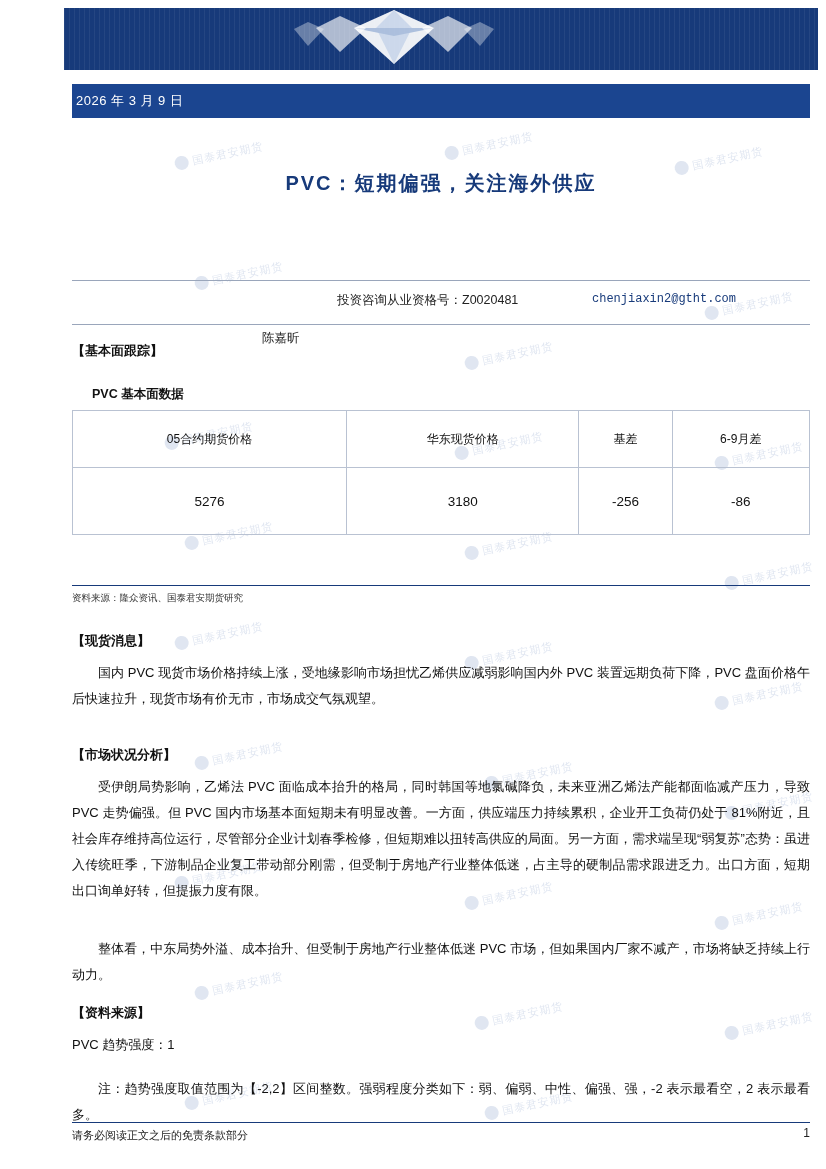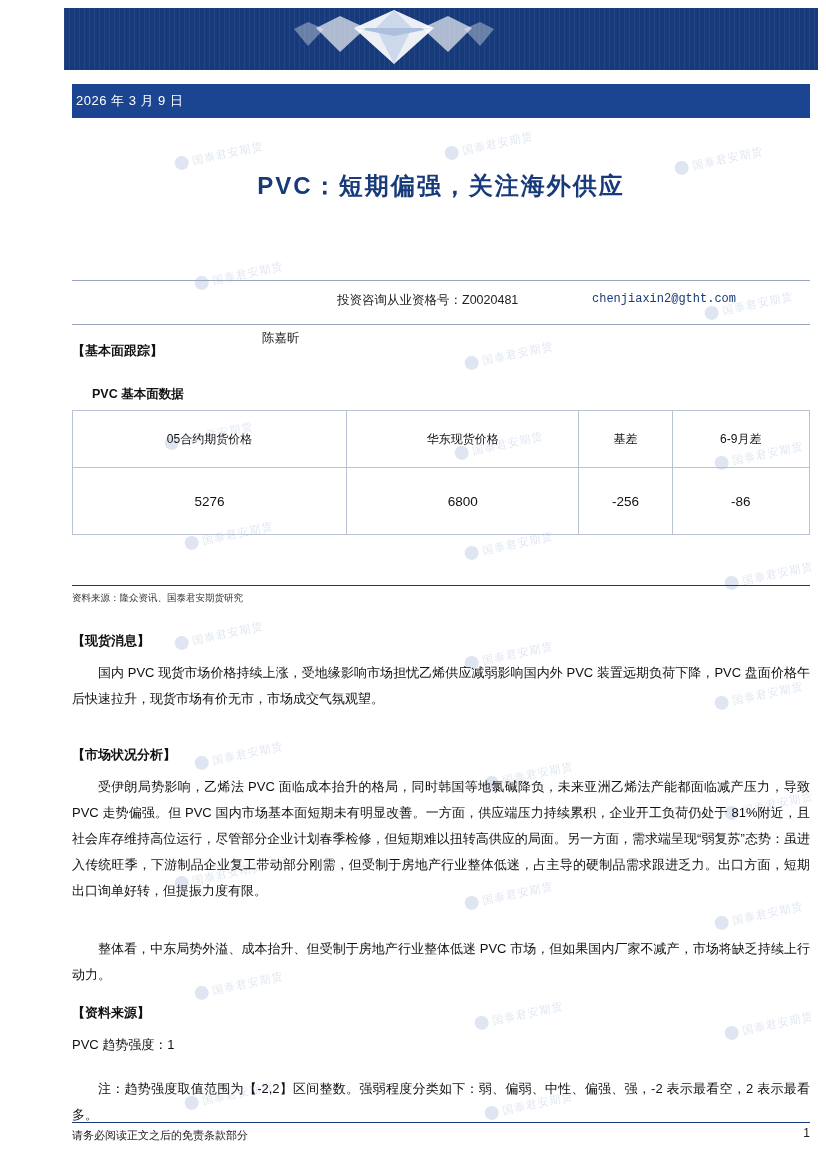--- a/index.html
+++ b/index.html
@@ -108,21 +108,21 @@
     letter-spacing: 0.5px;
   }
 
   
   .doc-title {
     position: absolute;
     left: 72px;
     top: 170px;
     width: 738px;
     text-align: center;
-    font-size: 24px;
+    font-size: 20px;
     font-weight: bold;
     color: #173a7a;
     font-family: "Liberation Sans", sans-serif;
     letter-spacing: 2px;
   }
 
   
   .rule {
     position: absolute;
     background: #9aa6bb;
@@ -361,21 +361,21 @@
   <table class="data-table">
     <tbody>
         <tr class="head">
       <td>05合约期货价格</td>
       <td>华东现货价格</td>
       <td>基差</td>
       <td>6-9月差</td>
     </tr>
     <tr class="body">
       <td>5276</td>
-      <td>6800</td>
+      <td>3180</td>
       <td>-256</td>
       <td>-86</td>
     </tr>
   </tbody>
     </table>
 
   <div class="rule rule-dark" style="left:72px; top:585px; width:738px;"></div>
   <div class="source-note">资料来源：隆众资讯、国泰君安期货研究</div>
 
   <div class="section-head" style="top:632px;">【现货消息】</div>

